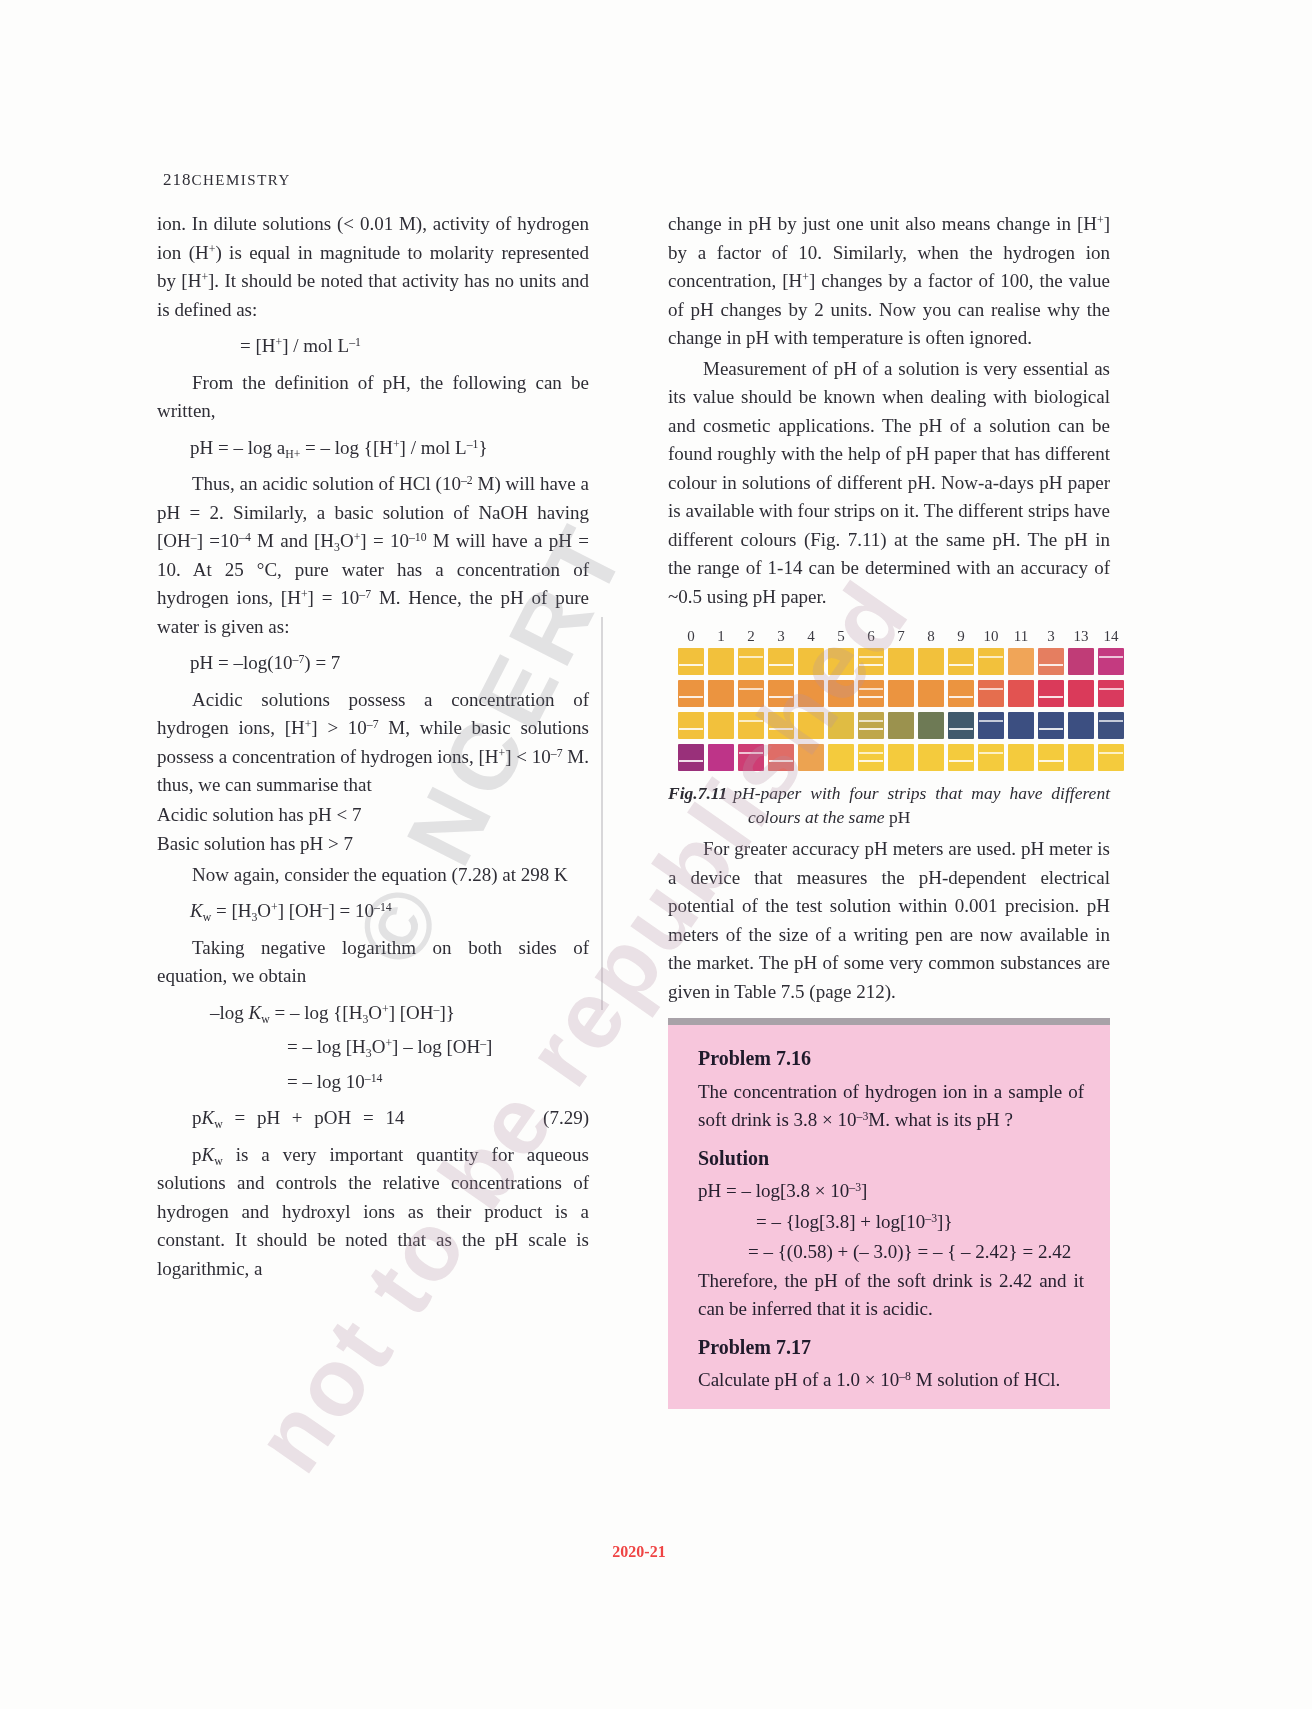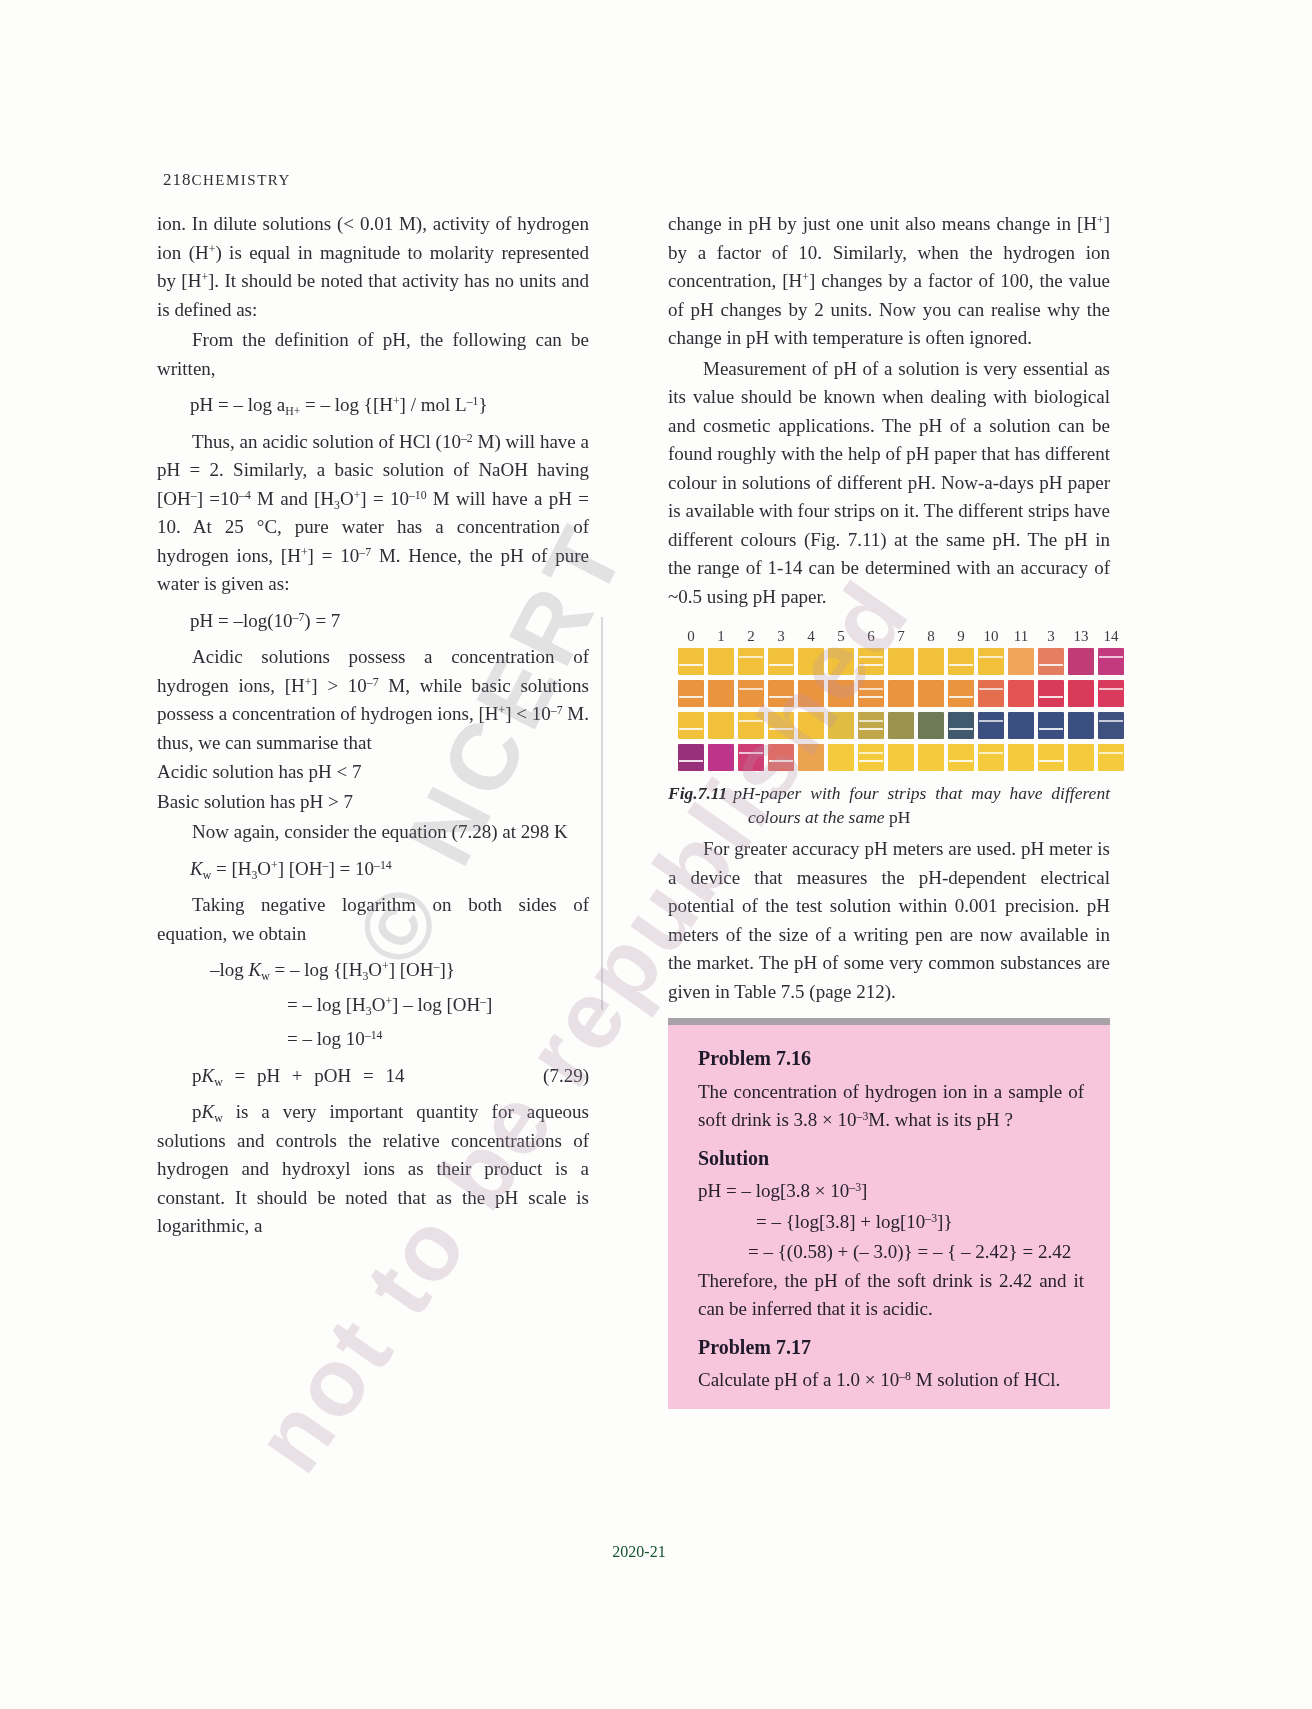--- a/index.html
+++ b/index.html
@@ -41,39 +41,40 @@
   .fig-caption .fig-cap-prefix{font-weight:bold;margin-right:6px;}
   .fig-caption i{font-style:normal;}
   
   .problem-box{background:#f7c6dc;border-top:7px solid #a8a2a8;margin-top:12px;padding:10px 26px 14px 30px;color:#26202f;}
   .prob-heading{font-weight:bold;font-size:20px;margin:9px 0 5px;color:#1f1a2b;}
   .prob-text{text-align:justify;}
   .prob-eq1{margin-top:4px;}
   .prob-eq2{margin:2px 0 0 58px;}
   .prob-eq3{margin:2px 0 0 50px;}
   
-  .footer{position:absolute;top:1538px;left:163px;width:952px;text-align:center;font-size:16px;color:#14532d;}
+  .footer{position:absolute;top:1538px;left:163px;width:952px;text-align:center;font-size:16px;color:#ef4444;font-weight:bold;}
   
   .wm{position:absolute;pointer-events:none;font-family:"Liberation Sans","DejaVu Sans",sans-serif;font-weight:bold;white-space:nowrap;z-index:6;}
   .wm1{left:395px;top:935px;font-size:95px;letter-spacing:8px;color:rgba(120,120,128,0.20);transform:rotate(-63deg);transform-origin:0 100%;}
   .wm2{left:290px;top:1440px;font-size:96px;letter-spacing:4px;color:rgba(183,148,166,0.26);transform:rotate(-55deg);transform-origin:0 100%;}
   .scan-line{position:absolute;left:601px;top:617px;width:2px;height:393px;background:#d8d7d9;z-index:1;}
 </style>
 </head>
 <body>
 
 <div class="page">
 
   <div class="header">
     <span class="page-num">218</span>
     <span class="header-right">CHEMISTRY</span>
   </div>
 
   <div class="col col-left" id="left-col">
       <div class="blk p0">ion. In dilute solutions (&lt; 0.01 M), activity of hydrogen ion (H<sup>+</sup>) is equal in magnitude to molarity represented by [H<sup>+</sup>]. It should be noted that activity has no units and is defined as:</div>
+      <div class="blk eq-deep2">= [H<sup>+</sup>] / mol L<sup>–1</sup></div>
       <div class="blk p">From the definition of pH, the following can be written,</div>
       <div class="blk eq">pH = – log a<sub>H+</sub> = – log {[H<sup>+</sup>] / mol L<sup>–1</sup>}</div>
       <div class="blk p">Thus, an acidic solution of HCl (10<sup>–2</sup> M) will have a pH = 2. Similarly, a basic solution of NaOH having [OH<sup>–</sup>] =10<sup>–4</sup> M and [H<sub>3</sub>O<sup>+</sup>] = 10<sup>–10</sup> M will have a pH = 10. At 25 °C, pure water has a concentration of hydrogen ions, [H<sup>+</sup>] = 10<sup>–7</sup> M. Hence, the pH of pure water is given as:</div>
       <div class="blk eq">pH = –log(10<sup>–7</sup>) = 7</div>
       <div class="blk p">Acidic solutions possess a concentration of hydrogen ions, [H<sup>+</sup>] &gt; 10<sup>–7</sup> M, while basic solutions possess a concentration of hydrogen ions, [H<sup>+</sup>] &lt; 10<sup>–7</sup> M. thus, we can summarise that</div>
       <div class="blk line">Acidic solution has pH &lt; 7</div>
       <div class="blk line">Basic solution has pH &gt; 7</div>
       <div class="blk p">Now again, consider the equation (7.28) at 298 K</div>
       <div class="blk eq"><i>K</i><sub>w</sub> = [H<sub>3</sub>O<sup>+</sup>] [OH<sup>–</sup>] = 10<sup>–14</sup></div>
       <div class="blk p">Taking negative logarithm on both sides of equation, we obtain</div>

